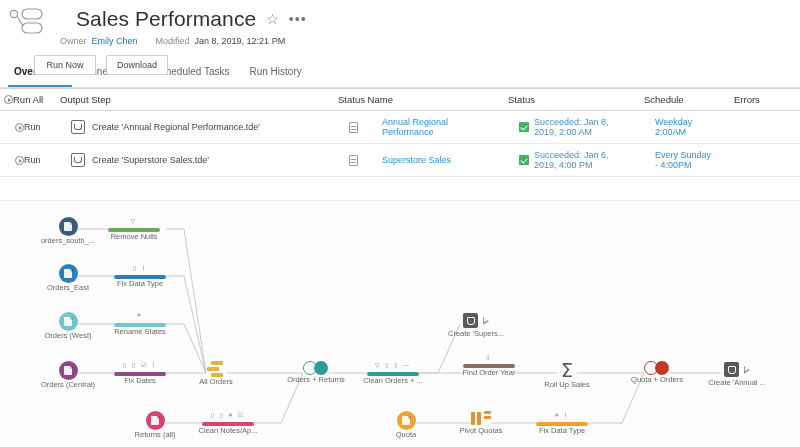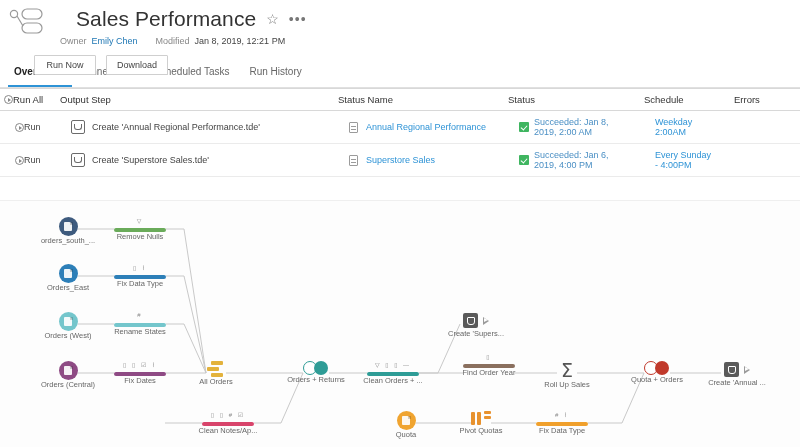--- a/index.html
+++ b/index.html
@@ -52,21 +52,21 @@
   .play-circ { width: 9px; height: 9px; border: 1px solid #888; border-radius: 50%;
                position: relative; flex: 0 0 auto; }
   .play-circ::after { content: ""; position: absolute; left: 3px; top: 2px;
                border-left: 3px solid #888; border-top: 2px solid transparent;
                border-bottom: 2px solid transparent; }
   .stepcell { display: flex; align-items: center; gap: 7px; }
   .out-ico { width: 14px; height: 14px; border: 1.4px solid #6b6b6b; border-radius: 2px;
              position: relative; flex: 0 0 auto; }
   .out-ico::after { content:""; position:absolute; left:2px; top:3px; width:6px; height:5px;
              border:1.4px solid #6b6b6b; border-radius: 0 0 3px 3px; border-top: none; }
-  .namecell { display: flex; align-items: center; gap: 8px; }
+  .namecell { display: flex; align-items: center; gap: 24px; }
   .db-ico { width: 9px; height: 11px; border: 1px solid #9b9b9b; border-radius: 1px;
             position: relative; flex: 0 0 auto; }
   .db-ico::before, .db-ico::after { content:""; position:absolute; left:1px; right:1px;
             height:1px; background:#9b9b9b; }
   .db-ico::before { top:3px; } .db-ico::after { top:6px; }
   .link { color: #2e93d6; cursor: pointer; }
   .statuscell { display: flex; align-items: center; gap: 5px; }
   .check-badge { width: 10px; height: 10px; background: #3fb560; border-radius: 1px;
                  position: relative; flex: 0 0 auto; }
   .check-badge::after { content:""; position:absolute; left:2.5px; top:1.5px; width:3px; height:5px;
@@ -267,21 +267,21 @@
         <path d="M588,222 L622,222 L644,172" stroke="#c9c9c9" stroke-width="1" fill="none"></path>
         <path d="M577,172 L644,172" stroke="#c9c9c9" stroke-width="1" fill="none"></path>
         <path d="M670,172 L721,172" stroke="#c9c9c9" stroke-width="1" fill="none"></path>
       </svg>
   <div class="node" style="left: 38px; top: 16px; width: 60px;">
         <div class="src" style="background:#3e5b7e">
           <span class="pg"></span>
         </div>
         <div class="node-label">orders_south_...</div>
       </div>
-      <div class="node" style="left: 110px; top: 16px; width: 60px;">
+      <div class="node" style="left: 104px; top: 16px; width: 60px;">
         <div class="glyphs">▽</div>
         <div class="stepbar" style="background:#6aab5a"></div>
         <div class="node-label">Remove Nulls</div>
       </div>
       <div class="node" style="left: 38px; top: 63px; width: 60px;">
         <div class="src" style="background:#2d7fb8">
           <span class="pg"></span>
         </div>
         <div class="node-label">Orders_East</div>
       </div>
@@ -312,20 +312,26 @@
         <div class="stepbar" style="background:#8e4a84"></div>
         <div class="node-label">Fix Dates</div>
       </div>
       <div class="node" style="left: 186px; top: 160px; width: 60px;">
         <div class="union-ico">
           <i style="left:4px;top:0;width:12px;height:4px"></i>
           <i style="left:0;top:6px;width:12px;height:4px"></i>
           <i style="left:4px;top:12px;width:12px;height:4px"></i>
         </div>
         <div class="node-label">All Orders</div>
+      </div>
+      <div class="node" style="left: 125px; top: 210px; width: 60px;">
+        <div class="src" style="background:#d8446b">
+          <span class="pg"></span>
+        </div>
+        <div class="node-label">Returns (all)</div>
       </div>
       <div class="node" style="left: 198px; top: 210px; width: 60px;">
         <div class="glyphs">▯ ▯ # ☑</div>
         <div class="stepbar" style="background:#d8446b"></div>
         <div class="node-label">Clean Notes/Ap...</div>
       </div>
       <div class="node" style="left: 286px; top: 160px; width: 60px;">
         <div class="venn">
           <span class="c" style="left:0;border:1.3px solid #2e9c96;background:#fff"></span>
           <span class="c" style="left:11px;background:#2e9c96"></span>

